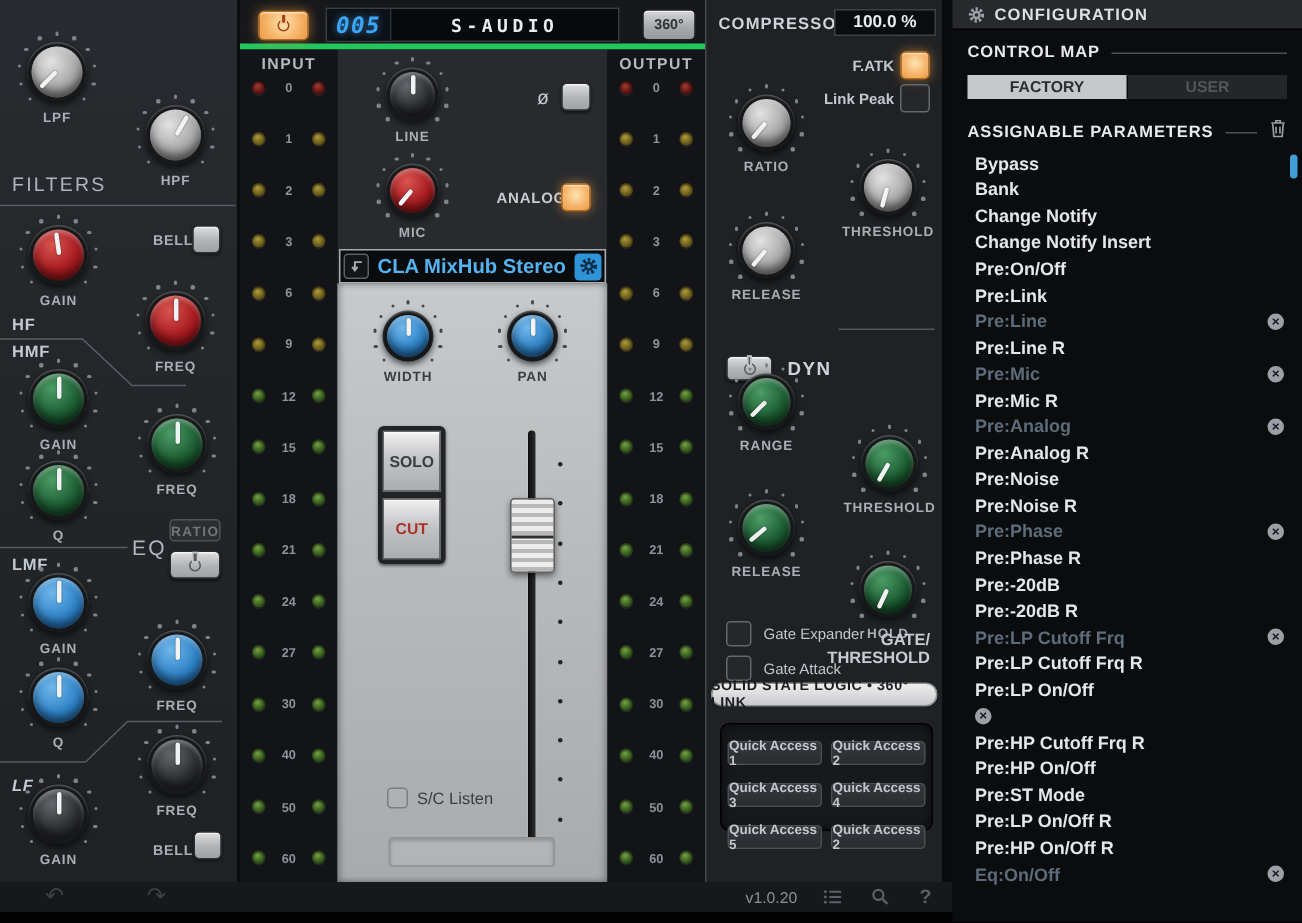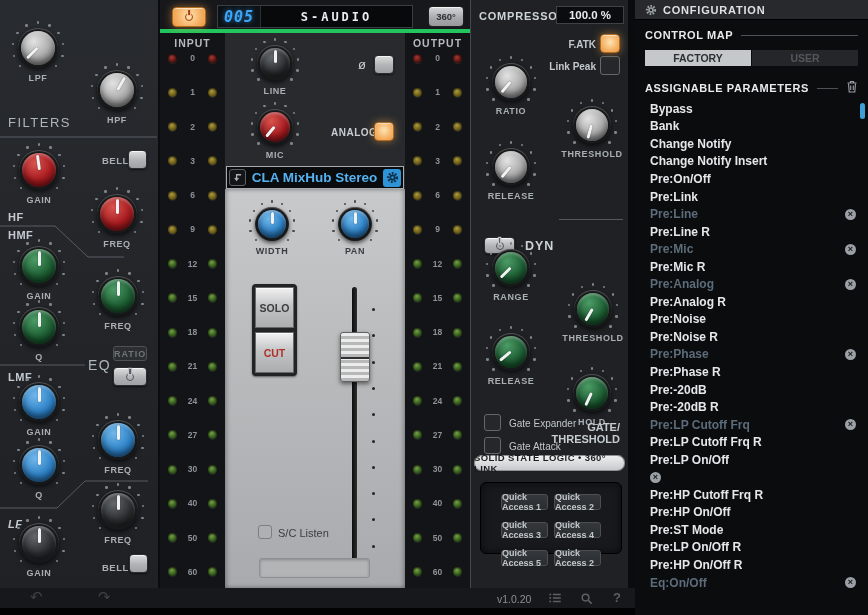--- a/index.html
+++ b/index.html
@@ -119,21 +119,21 @@
   .dyn-title{margin-left:10px;color:#ccd2d8;font-size:12.5px;font-weight:bold;letter-spacing:1px;}
   .dynline{position:absolute;left:88px;top:219px;width:64px;height:1px;background:#55585c;}
   .gatelbl{position:absolute;right:8px;top:421px;text-align:right;color:#c6ccd2;font-size:11px;font-weight:bold;line-height:12px;}
   .cblabel{position:absolute;color:#c0c6cc;font-size:10px;}
   .sslbadge{position:absolute;left:2px;top:454px;width:153px;height:18px;border-radius:9px;
         background:linear-gradient(#f1f1f1,#c6c7c9);border:1px solid #1e2022;
         box-shadow:inset 0 0 0 1px #8e9093;display:flex;align-items:center;justify-content:center;
         color:#1b1d1f;font-size:9.5px;font-weight:bold;letter-spacing:.4px;}
   .qapanel{position:absolute;left:9px;top:482px;width:142px;height:72px;background:#17191c;border-radius:6px;
         border:1px solid #000;box-shadow:inset 0 0 8px rgba(0,0,0,.6);
-        display:grid;grid-template-columns:1fr 1fr;column-gap:6px;row-gap:12px;padding:11px 20px;}
+        display:grid;grid-template-columns:1fr 1fr;column-gap:6px;row-gap:12px;padding:11px 4px;}
   .qa{border:1px solid #4b4f53;border-radius:3px;background:linear-gradient(#34383c,#2a2d30);
         color:#c2c7cb;font-size:9px;font-weight:bold;display:flex;align-items:center;justify-content:center;
         font-family:"Liberation Sans",sans-serif;height:16px;}
 
   
   .bottombar{position:absolute;left:0;top:588px;width:635px;height:20px;background:#17181b;}
   .ur{position:absolute;top:0px;color:#3e4246;font-size:15px;}
   .version{position:absolute;left:497px;top:5px;color:#8a9096;font-size:10.5px;}
   .bicon{position:absolute;top:3px;color:#5a6066;}
   .blackstrip{position:absolute;left:0;top:608px;width:868px;height:7px;background:#030303;}

